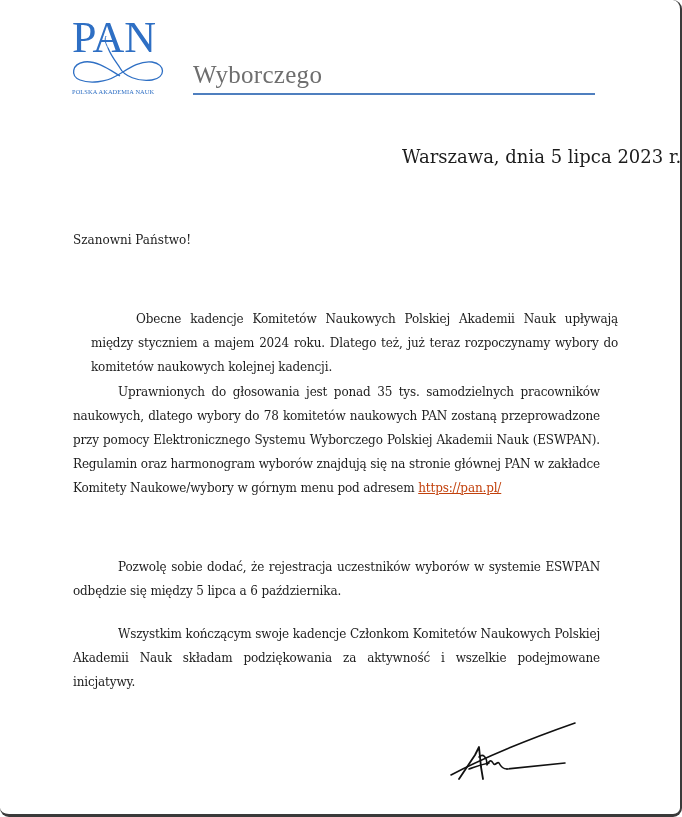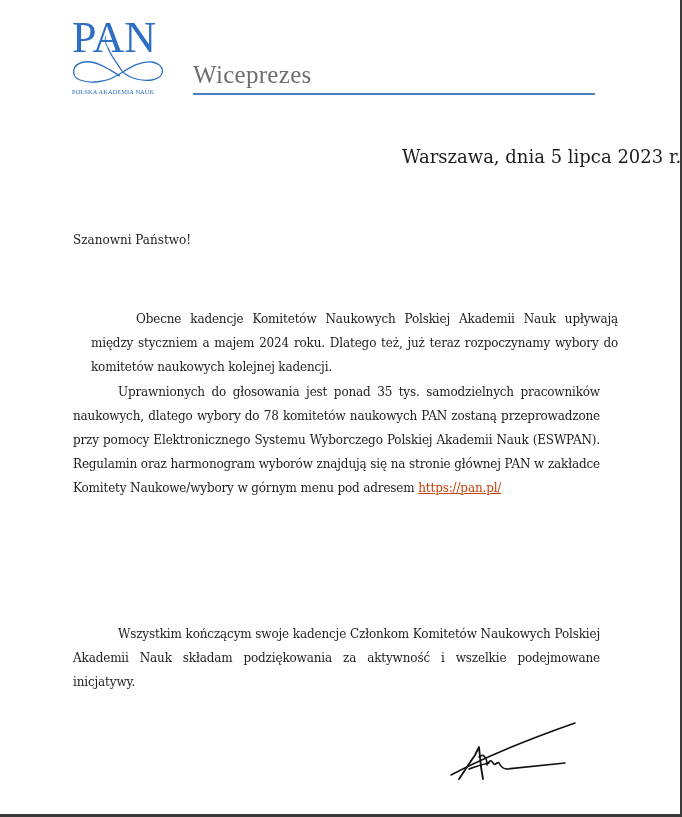--- a/index.html
+++ b/index.html
@@ -17,20 +17,21 @@
     }
     .page {
       position: absolute;
       left: 0; top: 0;
       width: 680px;
       height: 814px;
       background: #ffffff;
       border-right: 2px solid #3a3a3a;
       border-bottom: 3px solid #3a3a3a;
       box-sizing: content-box;
+      border-radius: 9px;
     }
     
     .logo {
       position: absolute;
       left: 68px;
       top: 18px;
       width: 100px;
       height: 82px;
     }
     .logo-text {
@@ -131,31 +132,32 @@
   <div class="logo">
     <svg class="logo-svg" width="100" height="72" viewBox="0 0 100 72">
 
       <path d="M40 30 C 44 40, 50 46, 52 50 C 56 58, 70 64, 84 62 C 98 60, 98 46, 84 44 C 70 42, 56 54, 48 58 C 38 64, 22 66, 12 62 C 2 58, 4 46, 16 44 C 28 42, 42 52, 52 58" fill="none" stroke="#2e6fc4" stroke-width="1.3"></path>
       <path d="M40 30 C 38 26, 36 22, 38 18" fill="none" stroke="#2e6fc4" stroke-width="1"></path>
     </svg>
     <div class="logo-text">PAN</div>
     <div class="logo-sub">POLSKA AKADEMIA NAUK</div>
   </div>
 
-  <div class="office-title">Wiceprezes</div>
+  <div class="office-title">Wyborczego</div>
   <div class="header-rule"></div>
 
   <div class="text date">Warszawa, dnia 5 lipca 2023 r.</div>
 
   <div class="text salutation">Szanowni Państwo!</div>
 
   <p class="text para p1" style="margin:18px;">Obecne kadencje Komitetów Naukowych Polskiej Akademii Nauk upływają między styczniem a majem 2024 roku. Dlatego też, już teraz rozpoczynamy wybory do komitetów naukowych kolejnej kadencji.</p>
 
   <p class="text para p2" style="margin:0;"><span>Uprawnionych do głosowania jest ponad 35 tys. samodzielnych pracowników naukowych, dlatego wybory do 78 komitetów naukowych PAN zostaną przeprowadzone przy pomocy Elektronicznego Systemu Wyborczego Polskiej Akademii Nauk (ESWPAN). Regulamin oraz harmonogram wyborów znajdują się na stronie głównej PAN w zakładce Komitety Naukowe/wybory w górnym menu pod adresem </span><a class="link">https://pan.pl/</a></p>
 
+  <p class="text para p3" style="margin:0;">Pozwolę sobie dodać, że rejestracja uczestników wyborów w systemie ESWPAN odbędzie się między 5 lipca a 6 października.</p>
 
   <p class="text para p4" style="margin:0;">Wszystkim kończącym swoje kadencje Członkom Komitetów Naukowych Polskiej Akademii Nauk składam podziękowania za aktywność i wszelkie podejmowane inicjatywy.</p>
 
 
   <svg class="signature" viewBox="0 0 135 70" width="135" height="70">
     <path d="M6 58 C 40 40, 90 20, 130 6" fill="none" stroke="#111" stroke-width="1.6" stroke-linecap="round"></path>
     <path d="M14 62 L 30 38 L 34 30 L 36 50 L 38 62" fill="none" stroke="#111" stroke-width="1.8" stroke-linecap="round" stroke-linejoin="round"></path>
     <path d="M24 52 C 30 50, 34 48, 44 46" fill="none" stroke="#111" stroke-width="1.6" stroke-linecap="round"></path>
     <path d="M34 40 C 38 36, 42 40, 42 48 C 44 44, 46 42, 48 46 C 50 50, 52 44, 54 46 C 56 50, 58 52, 62 52" fill="none" stroke="#111" stroke-width="1.6" stroke-linecap="round" stroke-linejoin="round"></path>
     <path d="M62 52 C 80 50, 100 48, 120 46" fill="none" stroke="#111" stroke-width="1.6" stroke-linecap="round"></path>

